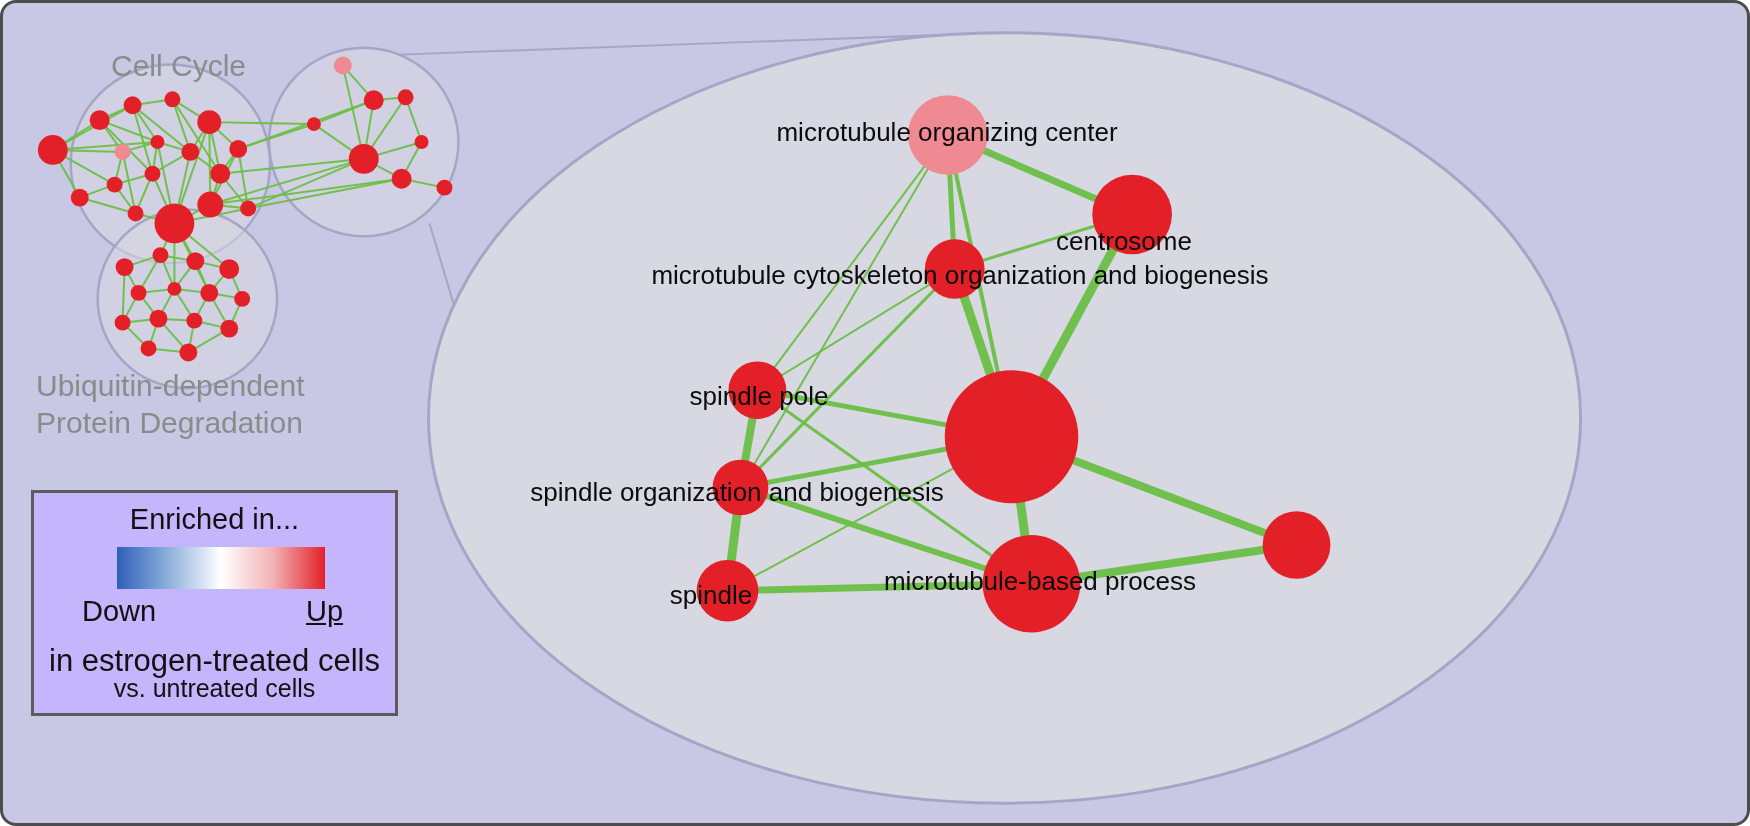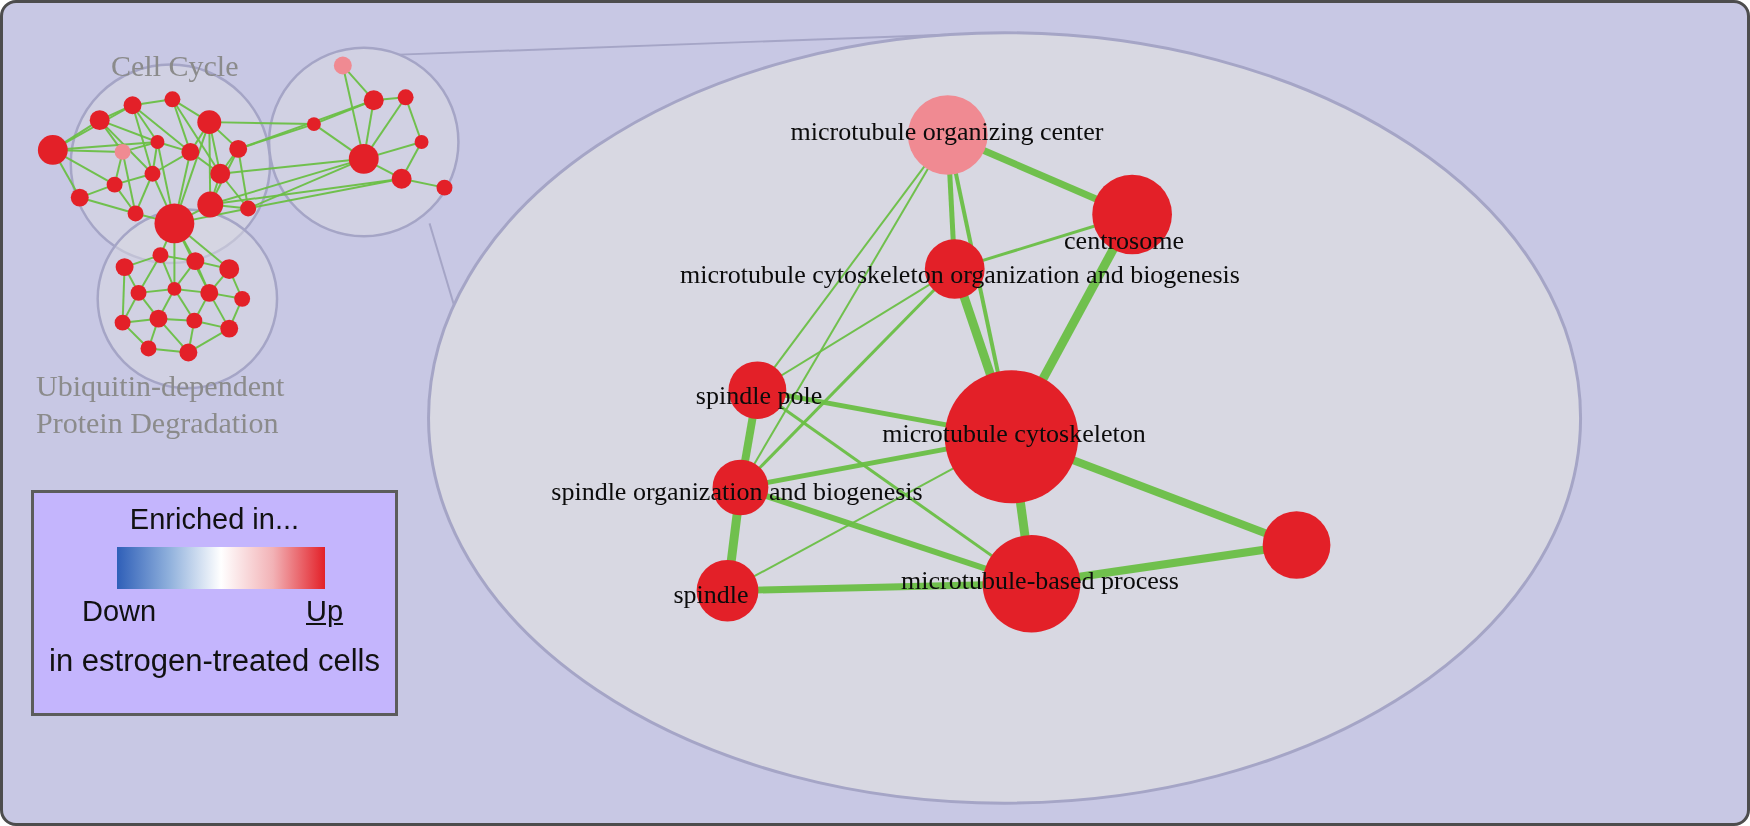--- a/index.html
+++ b/index.html
@@ -7,21 +7,21 @@
     position:relative;
     width:1750px;height:826px;
     box-sizing:border-box;
     background:#c8c8e4;
     border:3px solid #4d4d4d;
     border-radius:16px;
     overflow:hidden;
     font-family:"Liberation Sans", sans-serif;
   }
   .canvas svg{position:absolute;inset:0;width:100%;height:100%;}
-  .labels{position:absolute;inset:0;pointer-events:none;font-family:Liberation Serif, serif;}
+  .labels{position:absolute;inset:0;pointer-events:none;}
   .nlabel{
     position:absolute;transform:translate(-50%,-50%);
     font-size:26px;color:#0b0b0b;white-space:nowrap;letter-spacing:0;
   }
   .clabel{
     position:absolute;font-size:30px;color:#8b8b8b;white-space:nowrap;line-height:37px;
   }
   .dtitle{
     position:absolute;transform:translate(-50%,-50%);
     font-size:30px;color:#111;text-align:center;line-height:36px;white-space:nowrap;
@@ -228,27 +228,27 @@
     <div class="clabel" style="left:33px;top:364px">
       <div>Ubiquitin-dependent</div>
       <div>Protein Degradation</div>
     </div>
 
 
     <div class="nlabel" style="left:944px;top:129px">microtubule organizing center</div>
     <div class="nlabel" style="left:1121px;top:238px">centrosome</div>
     <div class="nlabel" style="left:957px;top:272px">microtubule cytoskeleton organization and biogenesis</div>
     <div class="nlabel" style="left:756px;top:393px">spindle pole</div>
-    <div class="nlabel" style="left:1011px;top:431px">microtubule cytoskeleton</div>
     <div class="nlabel" style="left:734px;top:489px">spindle organization and biogenesis</div>
     <div class="nlabel" style="left:708px;top:592px">spindle</div>
     <div class="nlabel" style="left:1037px;top:578px">microtubule-based process</div>
   </div>
 
   <div class="legend">
     <div class="legend-title">Enriched in...</div>
     <div class="legend-bar" style="background: linear-gradient(to right, rgb(47, 95, 184), rgb(143, 176, 220), rgb(255, 255, 255), rgb(242, 178, 182), rgb(227, 32, 40));"></div>
     <div class="legend-down">Down</div>
     <div class="legend-up">Up</div>
     <div class="legend-cap1">in estrogen-treated cells</div>
+    <div class="legend-cap2">vs. untreated cells</div>
   </div>
 
 </div>
 
 </body></html>

